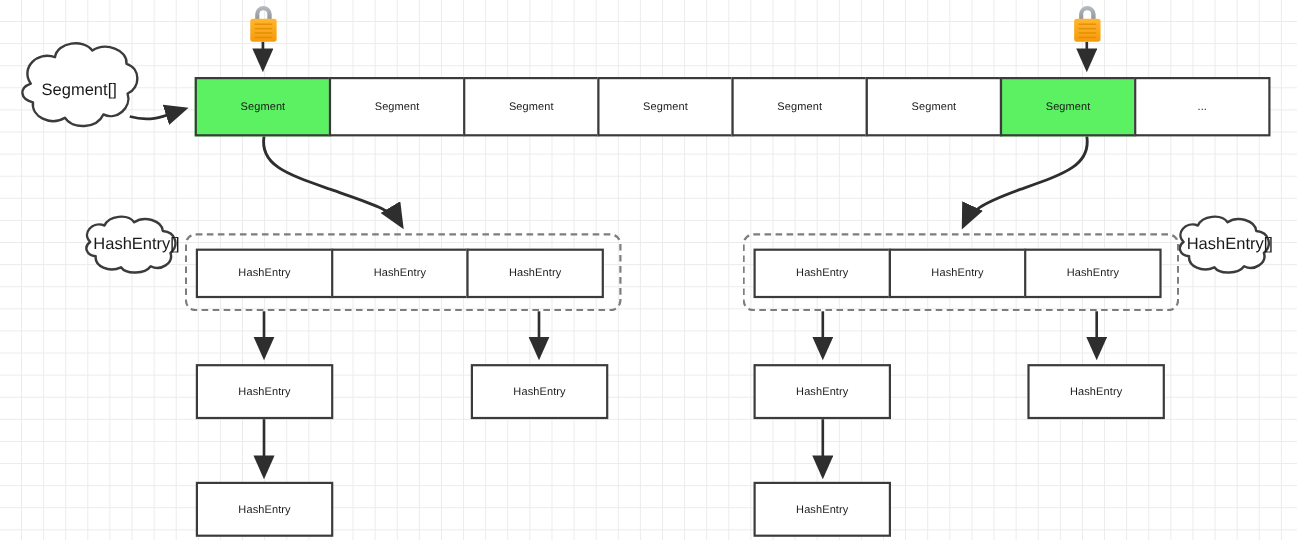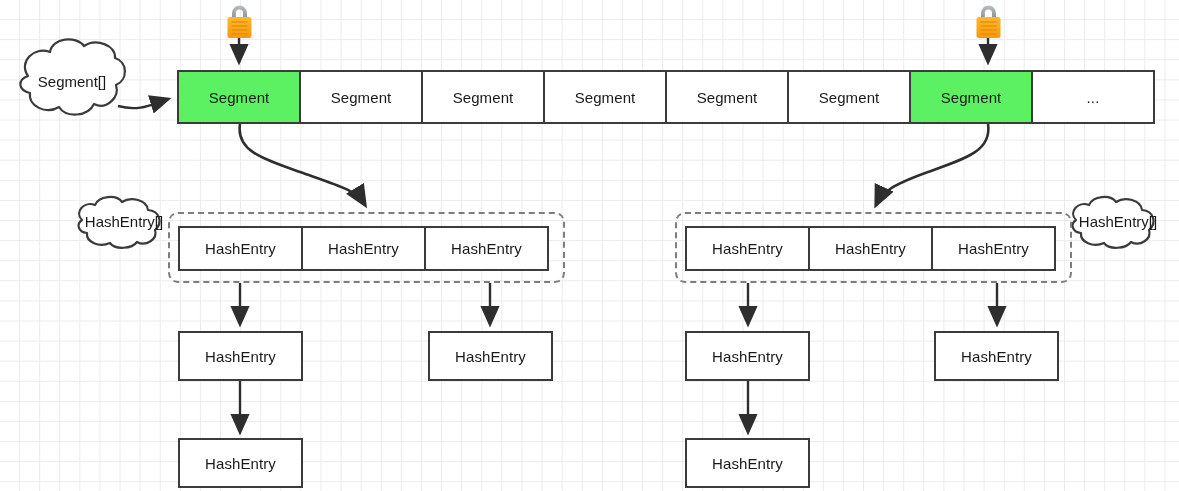--- a/index.html
+++ b/index.html
@@ -19,21 +19,21 @@
     background-size:20.1px 20.1px;
     background-position:-1px -1px;
   }
   .svg-layer{position:absolute;left:0;top:0;width:1179px;height:491px;overflow:visible;}
   .box{
     position:absolute;
     box-sizing:border-box;
     border:2px solid #3b3b3b;
     background:#ffffff;
     color:#1a1a1a;
-    font-size:15px;
+    font-size:10px;
     display:flex;align-items:center;justify-content:center;
     letter-spacing:.1px;
   }
   .box.green{background:#5cf063;}
   .seg-row{position:absolute;left:177px;top:70px;height:54px;display:flex;}
   .seg-row .box{position:relative;left:auto;top:auto;width:124px;height:54px;margin-left:-2px;}
   .seg-row .box:first-child{margin-left:0;}
   .he-group{position:absolute;box-sizing:border-box;border:2px dashed #7d7d7d;border-radius:10px;background:transparent;}
   .he-row{position:absolute;height:45px;display:flex;}
   .he-row .box{position:relative;left:auto;top:auto;width:125px;height:45px;margin-left:-2px;}

